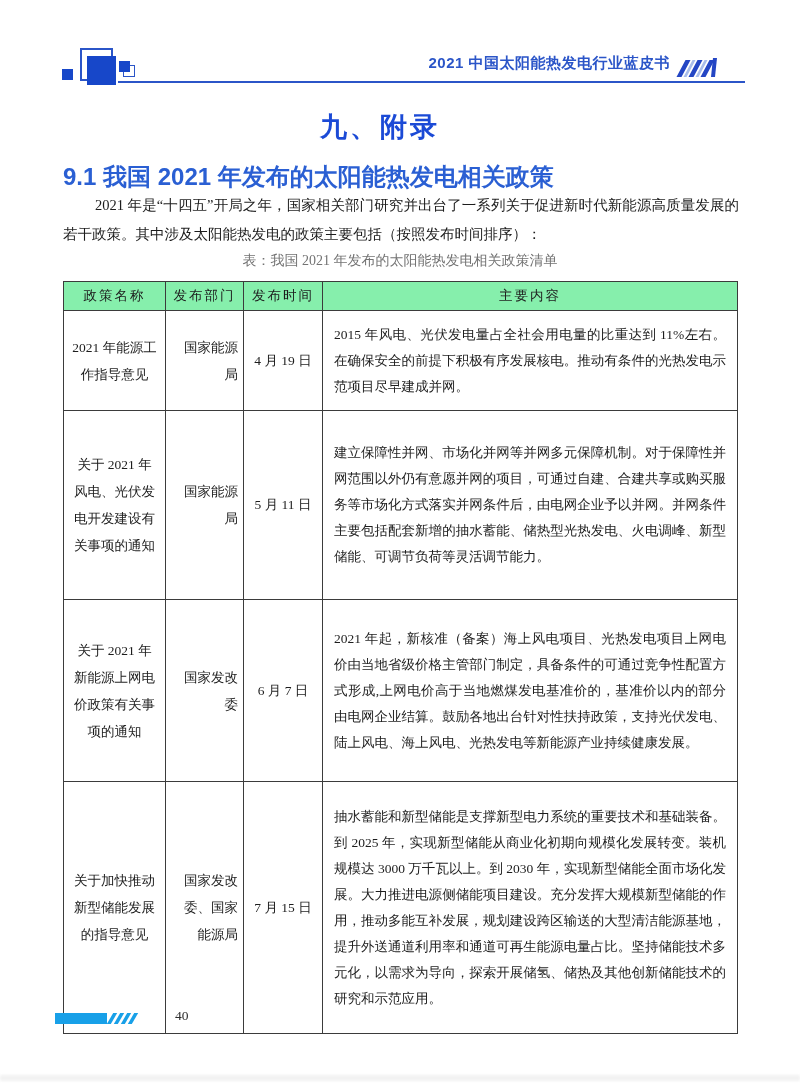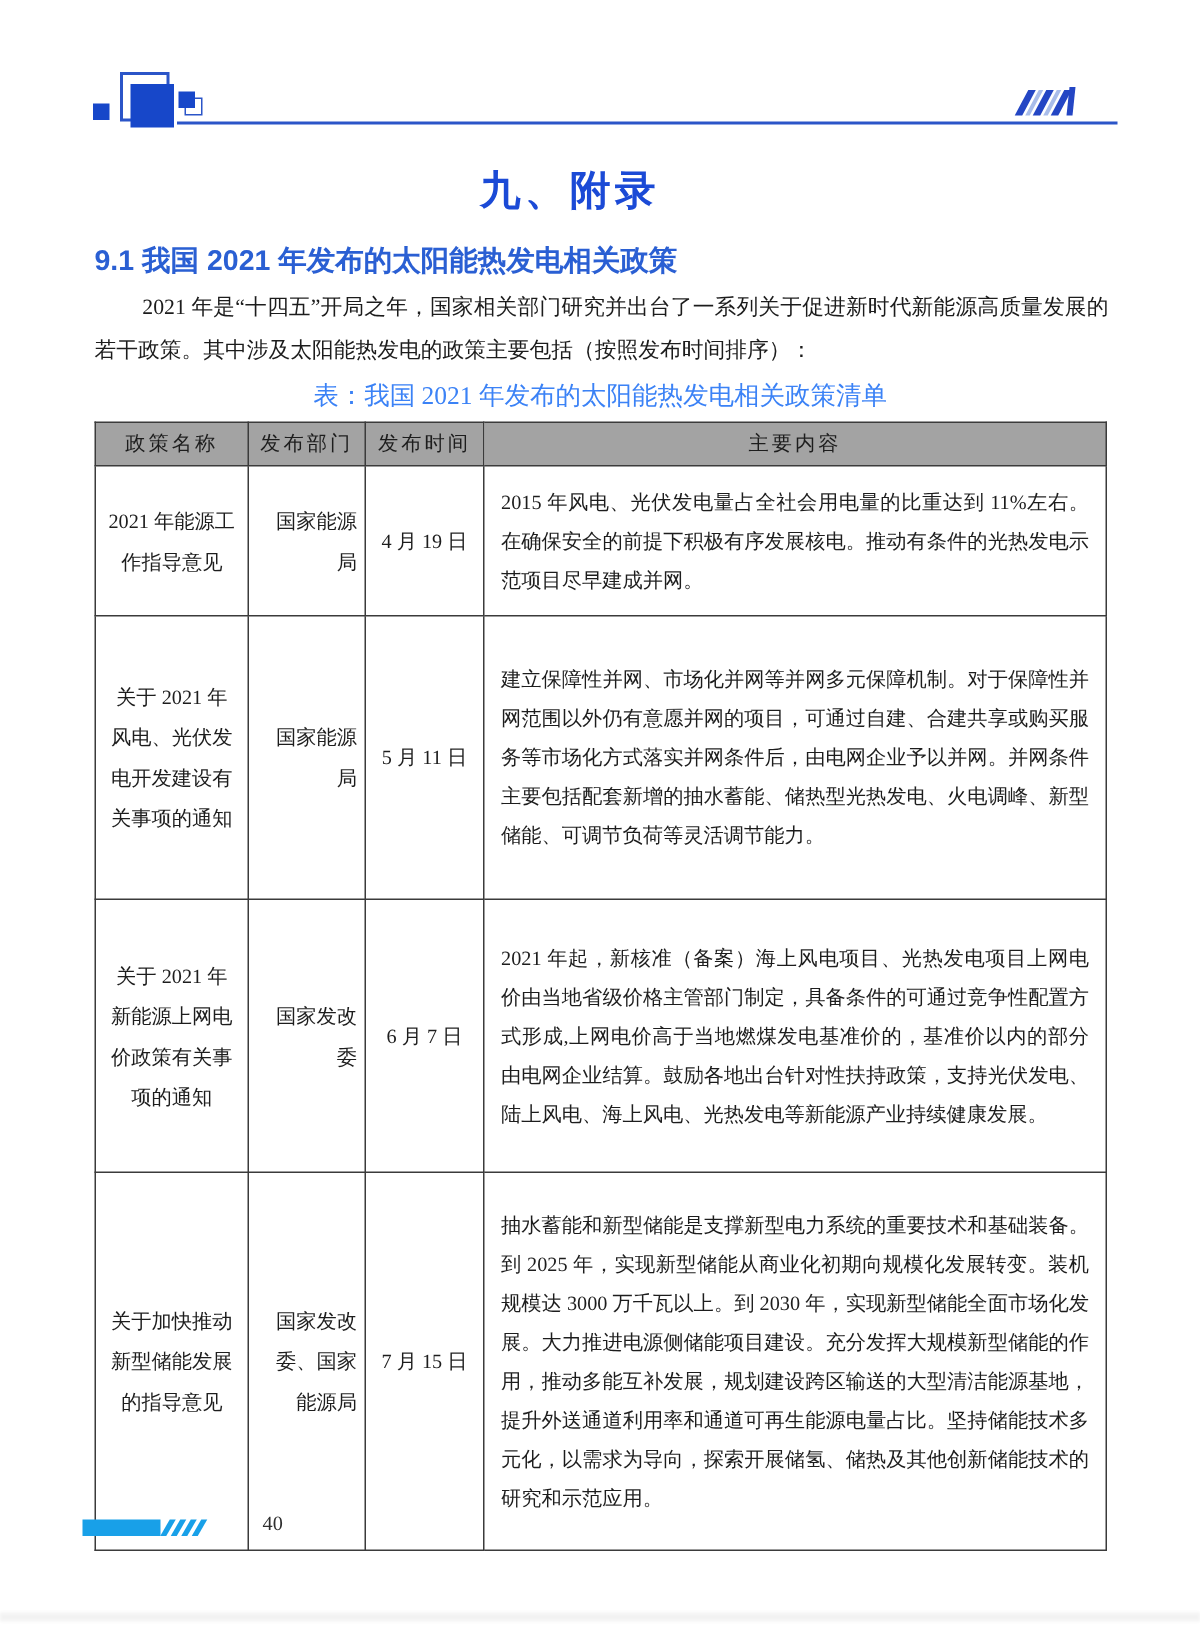--- a/index.html
+++ b/index.html
@@ -29,44 +29,44 @@
   .hs.bar   { width:4px; height:19px; transform:skewX(-6deg); background:#2446c4; margin-right:0; }
   .header-rule { position:absolute; left:118px; top:81px; width:627px; height:2px; background:#2b55c8; }
 
   
   .main-heading {
     position:absolute; left:0; top:109px; width:760px; text-align:center;
     font-size:27px; font-weight:700; color:#1b4ad6; letter-spacing:3px;
   }
   .section-heading {
     position:absolute; left:63px; top:161px;
-    font-size:19px; font-weight:600; color:#2a5fd3;
+    font-size:24px; font-weight:600; color:#2a5fd3;
   }
   .intro {
     position:absolute; left:63px; top:191px; width:676px;
     font-family:"Liberation Serif", serif; font-size:14.5px; line-height:29px;
     text-align:justify; text-indent:2.2em; color:#1c1c1c;
   }
   .table-caption {
     position:absolute; left:63px; top:252px; width:674px; text-align:center;
-    font-family:"Liberation Serif", serif; font-size:17px; color:#3b82f6;
+    font-family:"Liberation Serif", serif; font-size:14px; color:#737373;
   }
 
   
   table.policy {
     position:absolute; left:63px; top:281px; width:674px;
     border-collapse:collapse; table-layout:fixed;
     font-family:"Liberation Serif", serif; font-size:13.5px; color:#1d1d1d;
     border:1.5px solid #2f2f2f;
   }
   table.policy th, table.policy td {
     border:1px solid #3b3b3b; vertical-align:middle; overflow:hidden;
   }
   table.policy th {
-    background:#a3a3a3; font-weight:400; letter-spacing:2px; height:26px;
+    background:#86efac; font-weight:400; letter-spacing:2px; height:26px;
     text-align:center;
   }
   td.c-policy  { text-align:center; padding:6px 8px;  line-height:27px; }
   td.c-dept    { text-align:right; padding:4px 5px; line-height:27px; }
   td.c-date    { text-align:center; padding:20px 4px; }
   td.c-content { text-align:justify; padding:8px 11px; line-height:26px; }
   tr.r1 { height:100px; } tr.r2 { height:189px; } tr.r3 { height:182px; } tr.r4 { height:252px; }
 
   
   .footer-bar { position:absolute; left:55px; top:1013px; height:11px; display:flex; align-items:center; }
@@ -87,20 +87,21 @@
 <div class="page">
 
   <div class="logo">
     <div class="sq sq-left"></div>
     <div class="sq sq-outline"></div>
     <div class="sq sq-fill"></div>
     <div class="sq sq-r-out"></div>
     <div class="sq sq-r-fill"></div>
   </div>
 
+  <div class="header-title">2021 中国太阳能热发电行业蓝皮书</div>
 
   <div class="header-slashes">
     <span class="hs dark"></span>
       <span class="hs light"></span>
       <span class="hs dark"></span>
       <span class="hs light"></span>
       <span class="hs dark"></span>
       <span class="hs bar"></span>
   </div>
 

